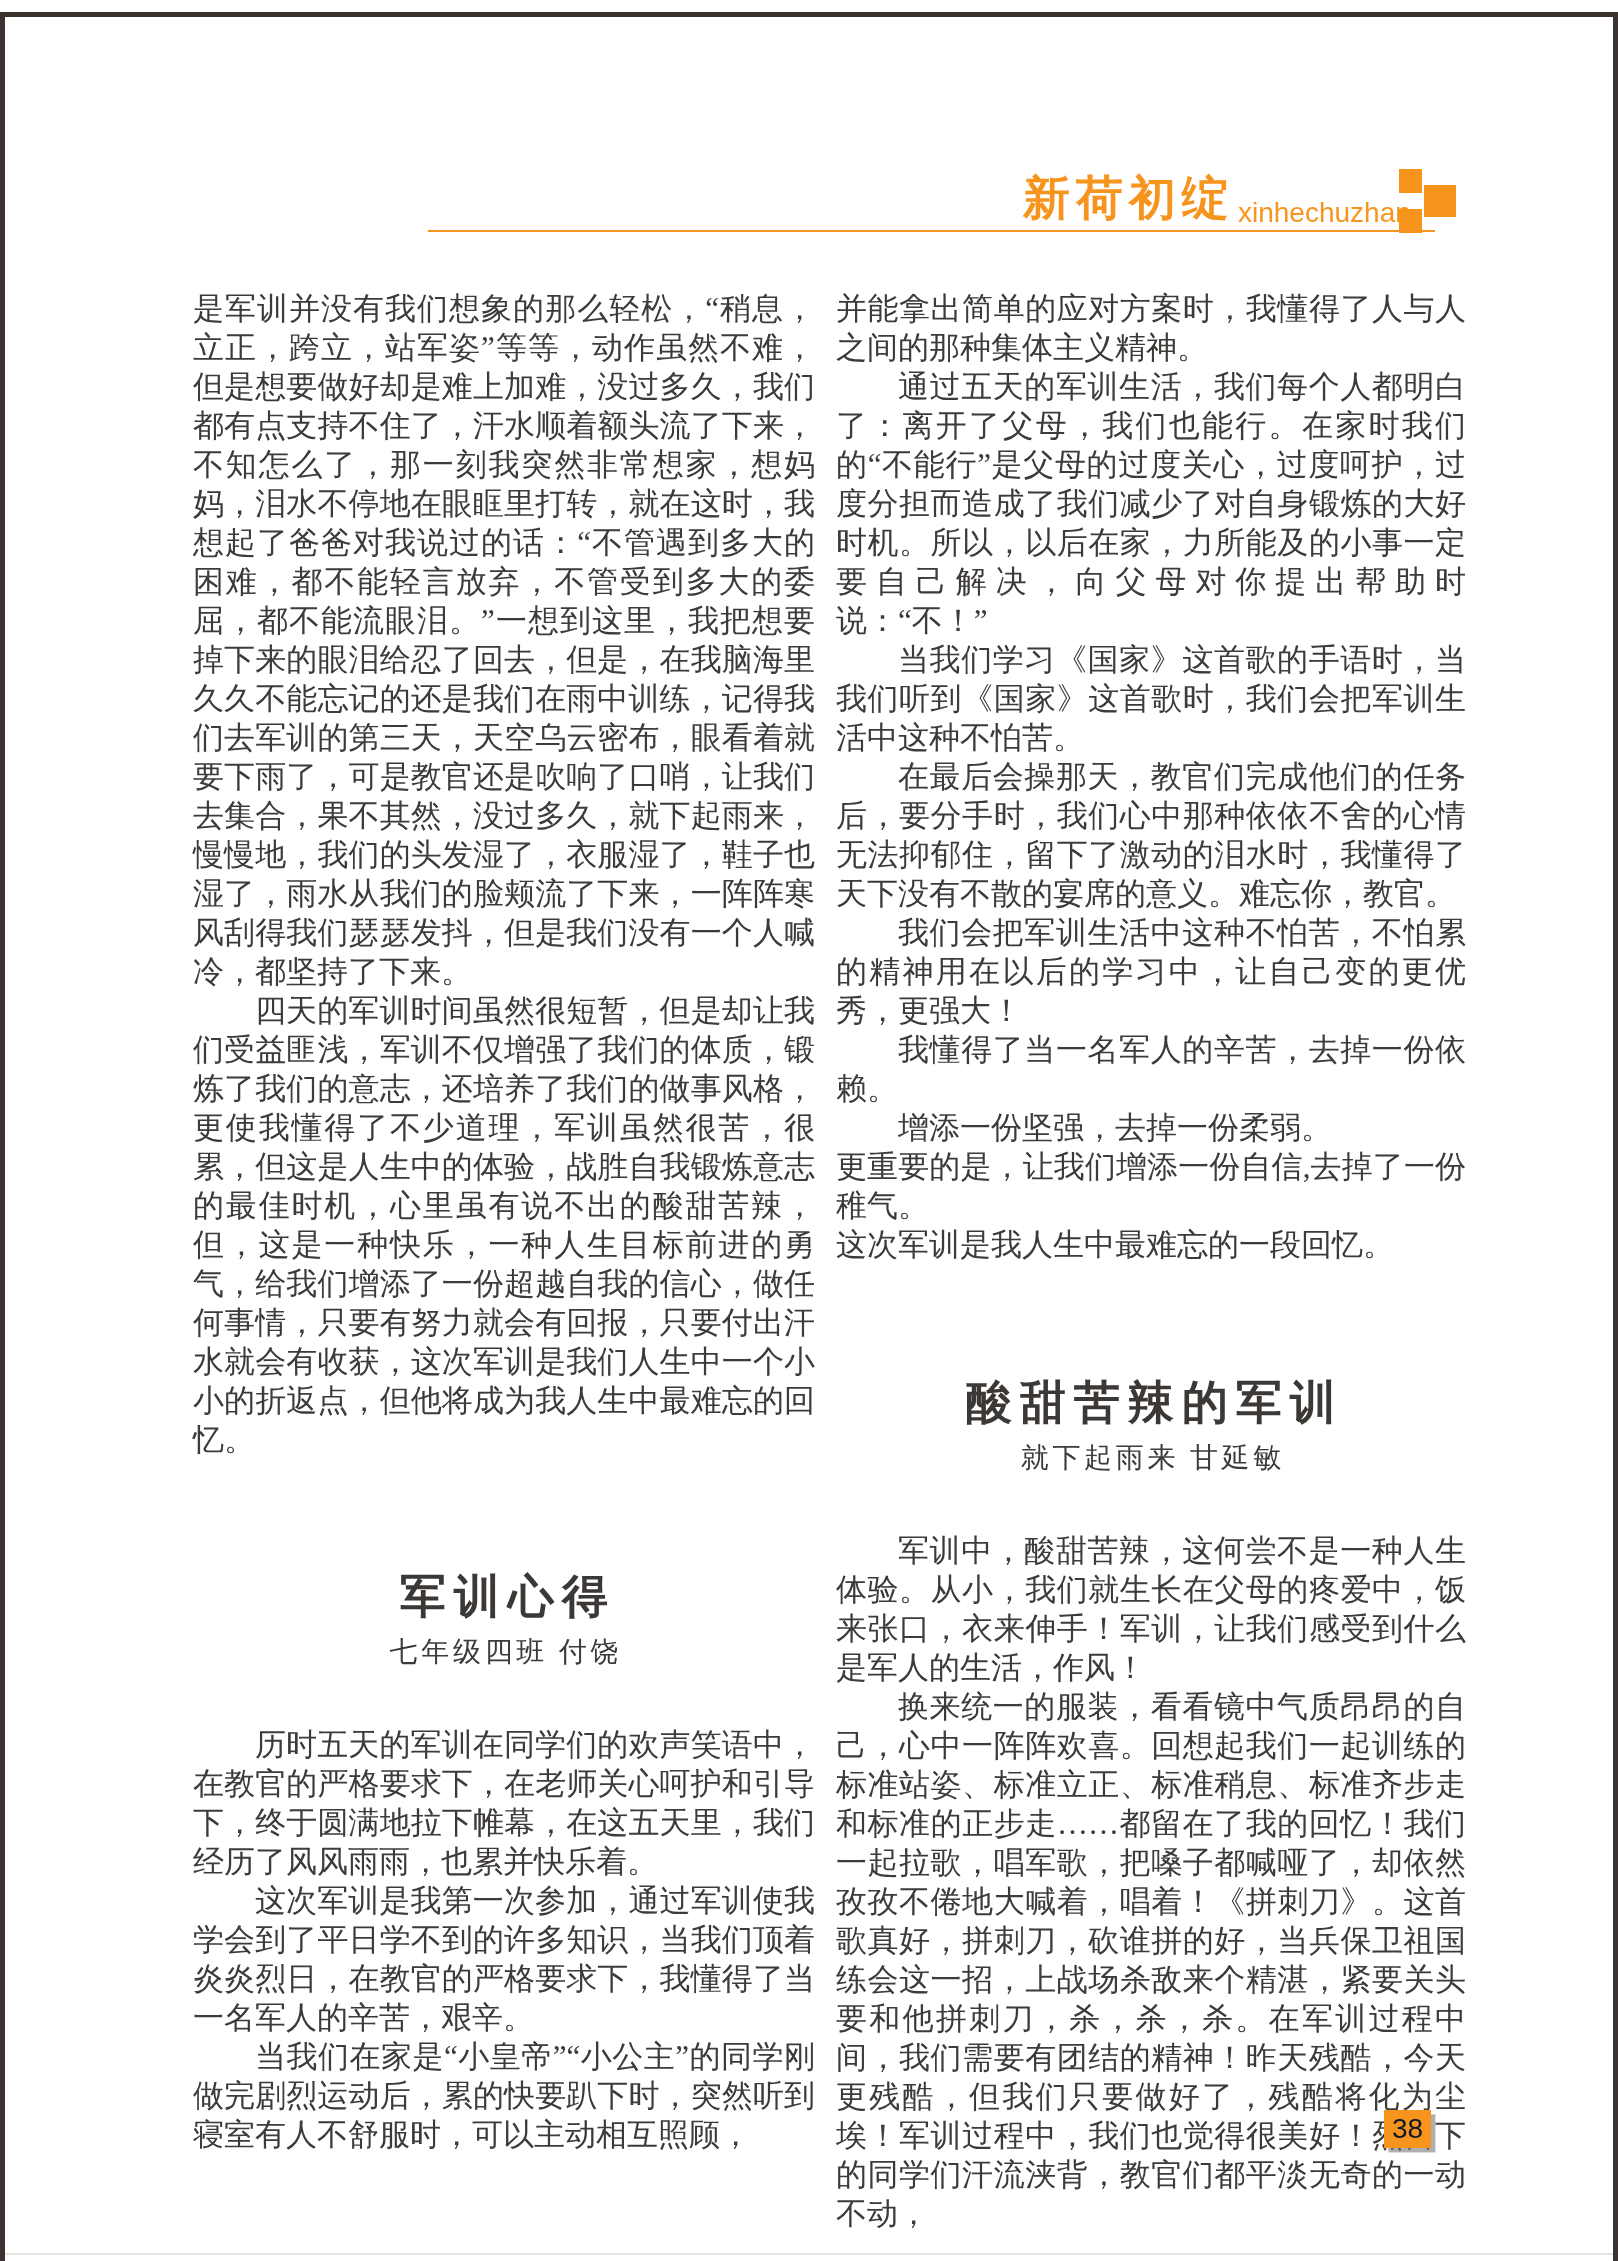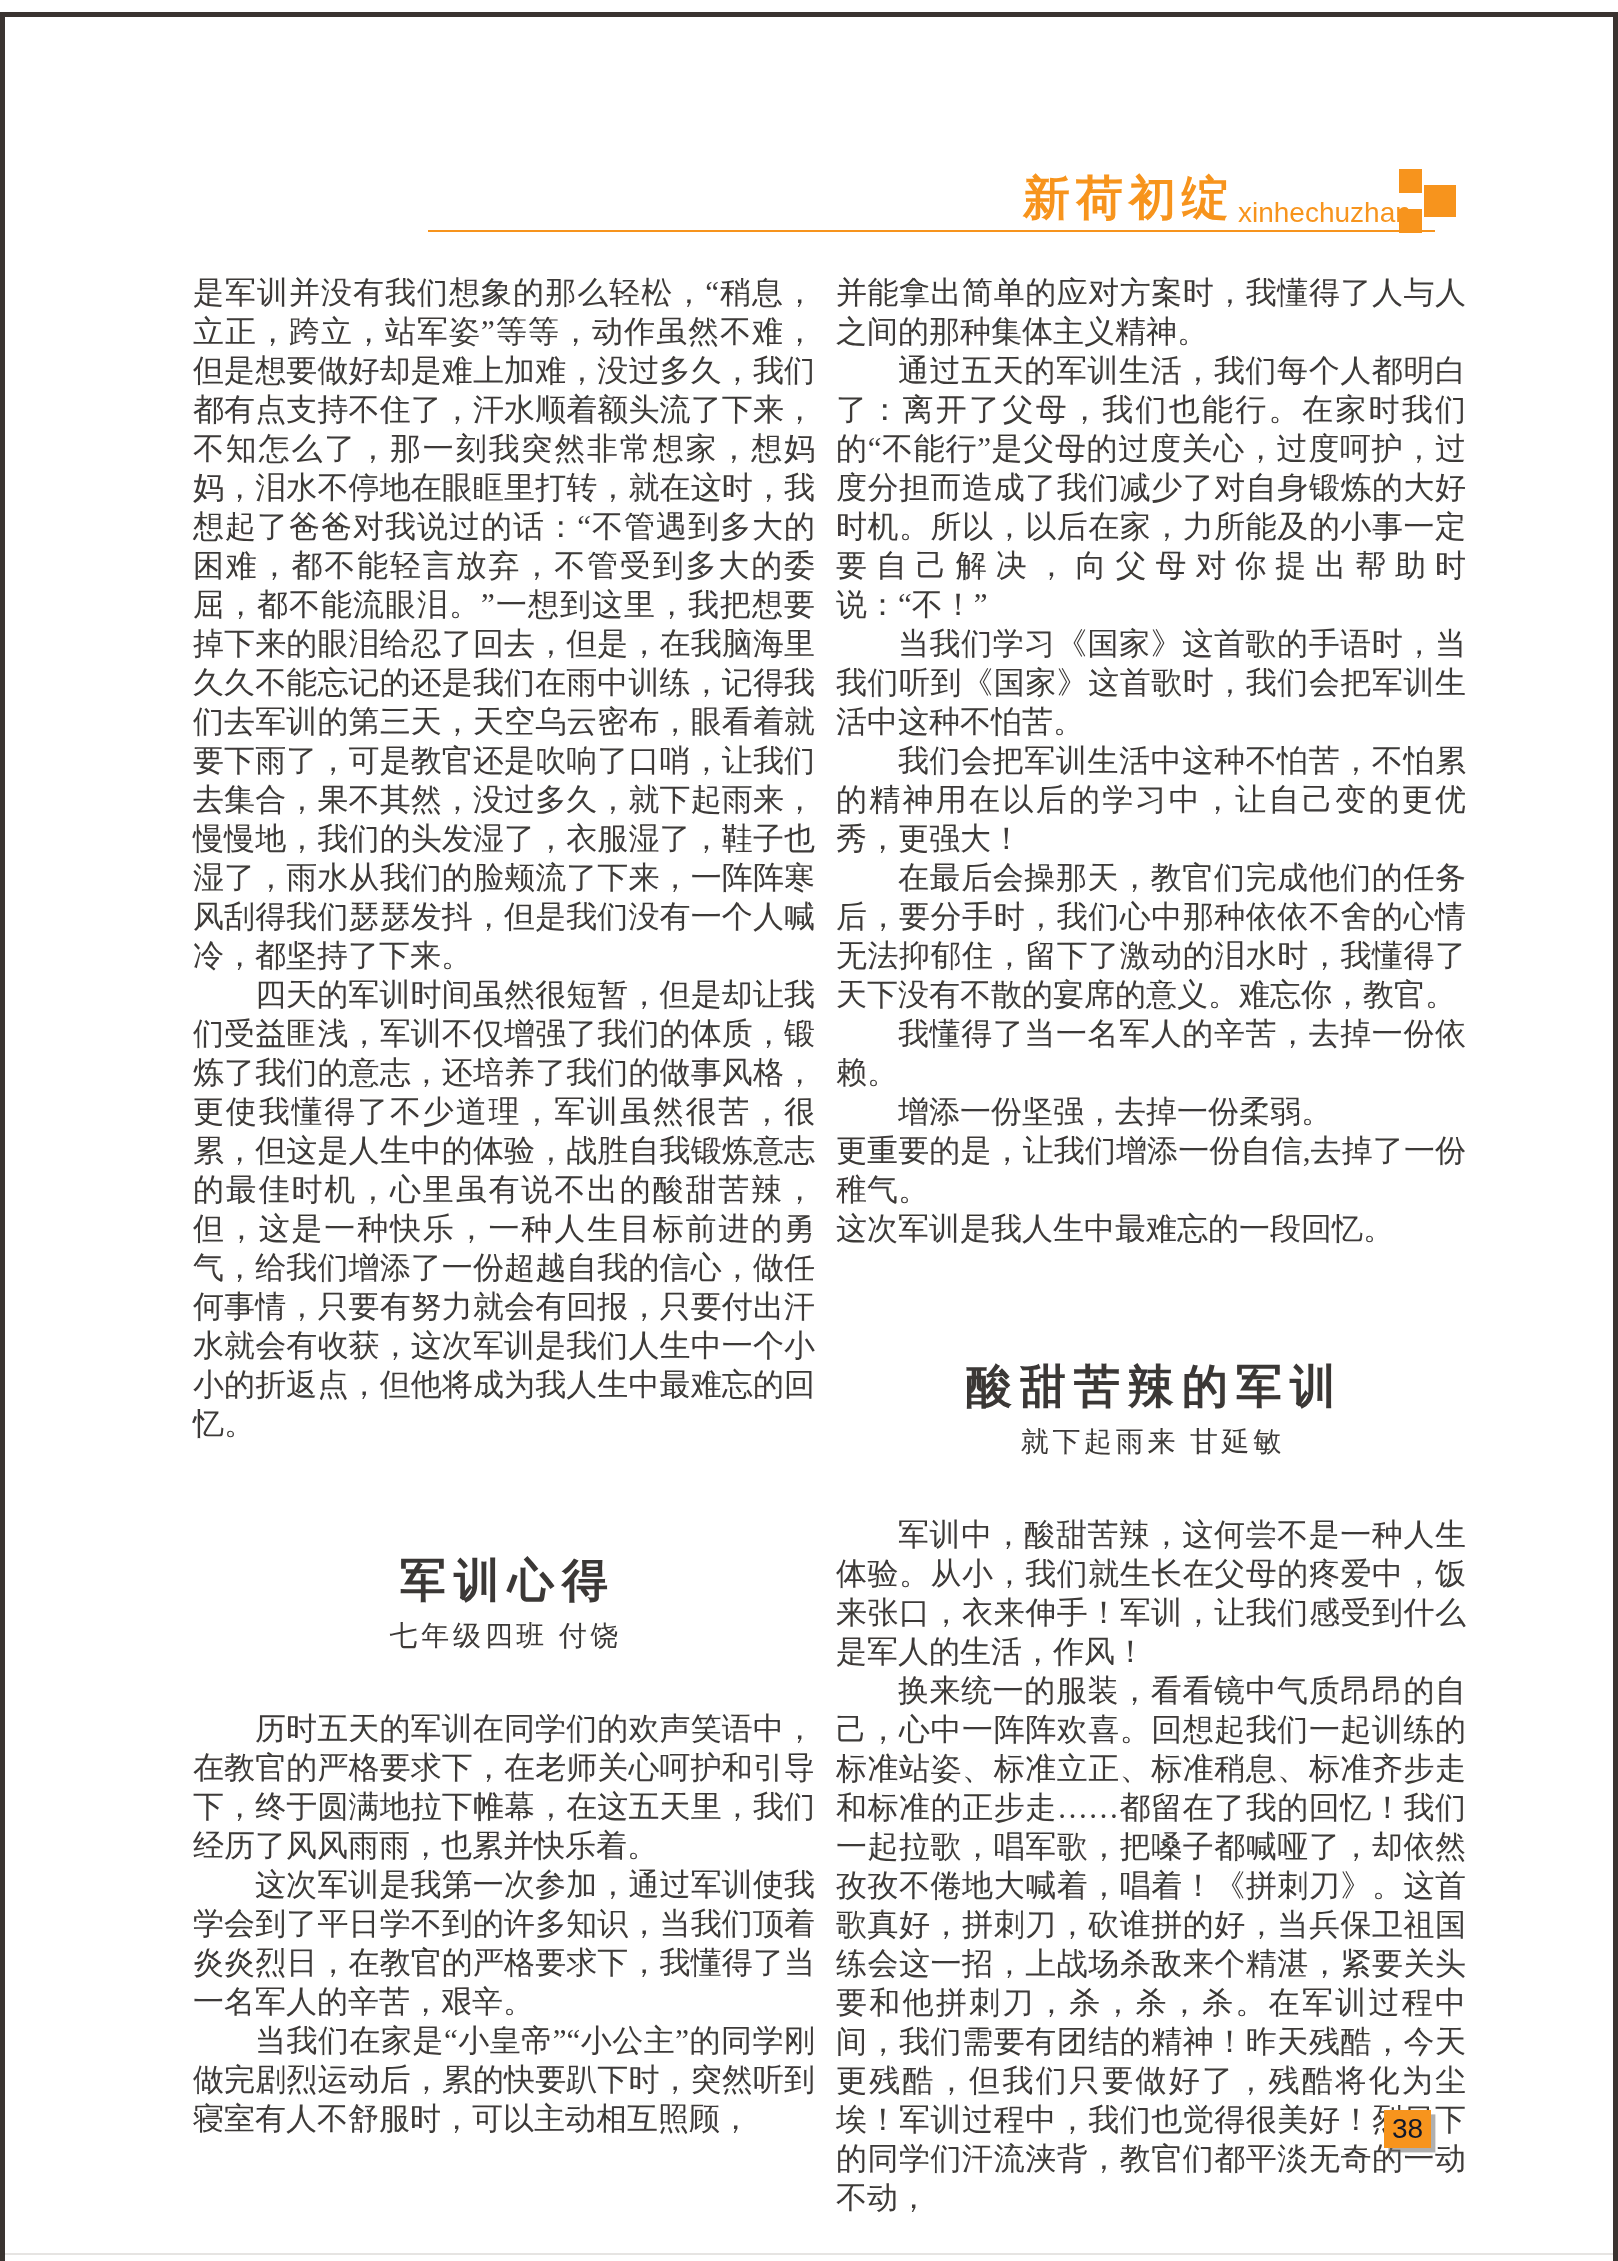--- a/index.html
+++ b/index.html
@@ -33,21 +33,21 @@
     width:1007px; height:2.2px; background:#F7941D;
   }
   .brand-squares { position:absolute; left:1392px; top:152px; width:63px; height:63px; }
   .brand-squares .sq { position:absolute; background:#F7941D; }
   .sq1 { left:1.5px;  top:0px;   width:23.5px; height:23.5px; }
   .sq2 { left:26.5px; top:16px;  width:32px; height:32px; }
   .sq3 { left:1.5px;  top:40px;  width:23.5px; height:23.5px; }
 
   
   .col {
-    position:absolute; top:256px;
+    position:absolute; top:272px;
     font-size:31px; line-height:39px;
     text-align:justify; text-justify:inter-ideograph;
     color:#3d3a38;
   }
   .col-left  { left:188px;  width:622px; }
   .col-right { left:831px; width:630px; }
   .para { margin:0; text-indent:2em; }
   .para.flush { text-indent:0; }
 
   .article-head-1 { margin-top:112px; }
@@ -105,22 +105,22 @@
 
     <p class="para article-body-start">历时五天的军训在同学们的欢声笑语中，在教官的严格要求下，在老师关心呵护和引导下，终于圆满地拉下帷幕，在这五天里，我们经历了风风雨雨，也累并快乐着。</p>
     <p class="para">这次军训是我第一次参加，通过军训使我学会到了平日学不到的许多知识，当我们顶着炎炎烈日，在教官的严格要求下，我懂得了当一名军人的辛苦，艰辛。</p>
     <p class="para">当我们在家是“小皇帝”“小公主”的同学刚做完剧烈运动后，累的快要趴下时，突然听到寝室有人不舒服时，可以主动相互照顾，</p>
   </div>
 
   <div class="col col-right">
     <p class="para flush">并能拿出简单的应对方案时，我懂得了人与人之间的那种集体主义精神。</p>
     <p class="para">通过五天的军训生活，我们每个人都明白了：离开了父母，我们也能行。在家时我们的“不能行”是父母的过度关心，过度呵护，过度分担而造成了我们减少了对自身锻炼的大好时机。所以，以后在家，力所能及的小事一定要自己解决，向父母对你提出帮助时说：“不！”</p>
     <p class="para">当我们学习《国家》这首歌的手语时，当我们听到《国家》这首歌时，我们会把军训生活中这种不怕苦。</p>
+    <p class="para">在最后会操那天，教官们完成他们的任务后，要分手时，我们心中那种依依不舍的心情无法抑郁住，留下了激动的泪水时，我懂得了天下没有不散的宴席的意义。难忘你，教官。</p>
     <p class="para">我们会把军训生活中这种不怕苦，不怕累的精神用在以后的学习中，让自己变的更优秀，更强大！</p>
-    <p class="para">在最后会操那天，教官们完成他们的任务后，要分手时，我们心中那种依依不舍的心情无法抑郁住，留下了激动的泪水时，我懂得了天下没有不散的宴席的意义。难忘你，教官。</p>
     <p class="para">我懂得了当一名军人的辛苦，去掉一份依赖。</p>
     <p class="para">增添一份坚强，去掉一份柔弱。</p>
     <p class="para flush">更重要的是，让我们增添一份自信,去掉了一份稚气。</p>
     <p class="para flush">这次军训是我人生中最难忘的一段回忆。</p>
 
     <div class="article-head-2">
       <h2 class="article-title">酸甜苦辣的军训</h2>
       <p class="article-byline">就下起雨来 甘延敏</p>
     </div>
 

